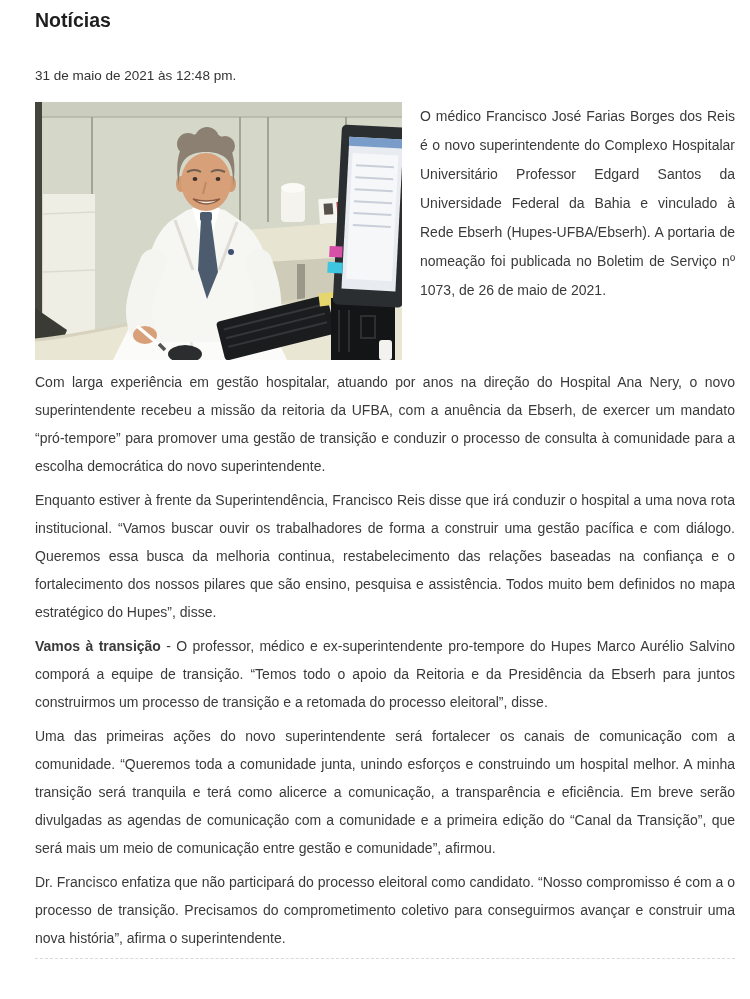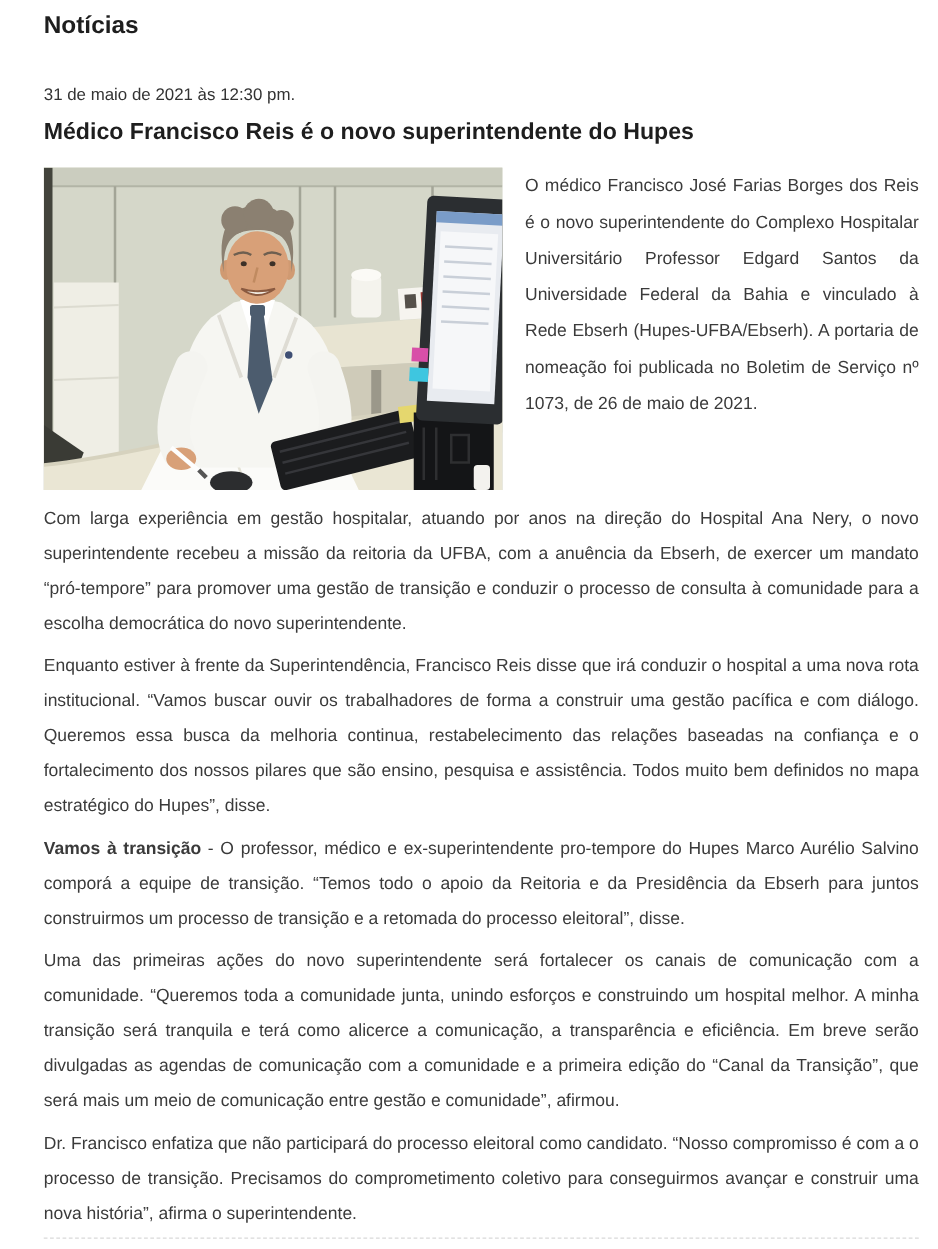--- a/index.html
+++ b/index.html
@@ -72,23 +72,22 @@
     height: 0;
   }
 </style>
 </head>
 <body>
 
 <div class="container">
 
   <h1 class="section-title">Notícias</h1>
 
-  <div class="date-line">31 de maio de 2021 às 12:30 pm.</div>
-
-  <h2 class="article-title">Médico Francisco Reis é o novo superintendente do Hupes</h2>
+  <div class="date-line">31 de maio de 2021 às 12:48 pm.</div>
+
 
   <div class="figure-row">
     <div class="photo" role="img" aria-label="Médico de jaleco branco e gravata, sentado à mesa de escritório assinando documentos, com monitor, teclado e mobiliário bege ao fundo">
 
       <svg width="367" height="258" viewBox="0 0 367 258" xmlns="http://www.w3.org/2000/svg">
 
         <rect x="0" y="0" width="367" height="258" fill="#d5d7c9"></rect>
         <rect x="0" y="0" width="367" height="15" fill="#cbcdbf"></rect>
         <line x1="0" y1="15" x2="367" y2="15" stroke="#b2b4a6" stroke-width="1.5"></line>
         <g stroke="#a3a597" stroke-width="2">

